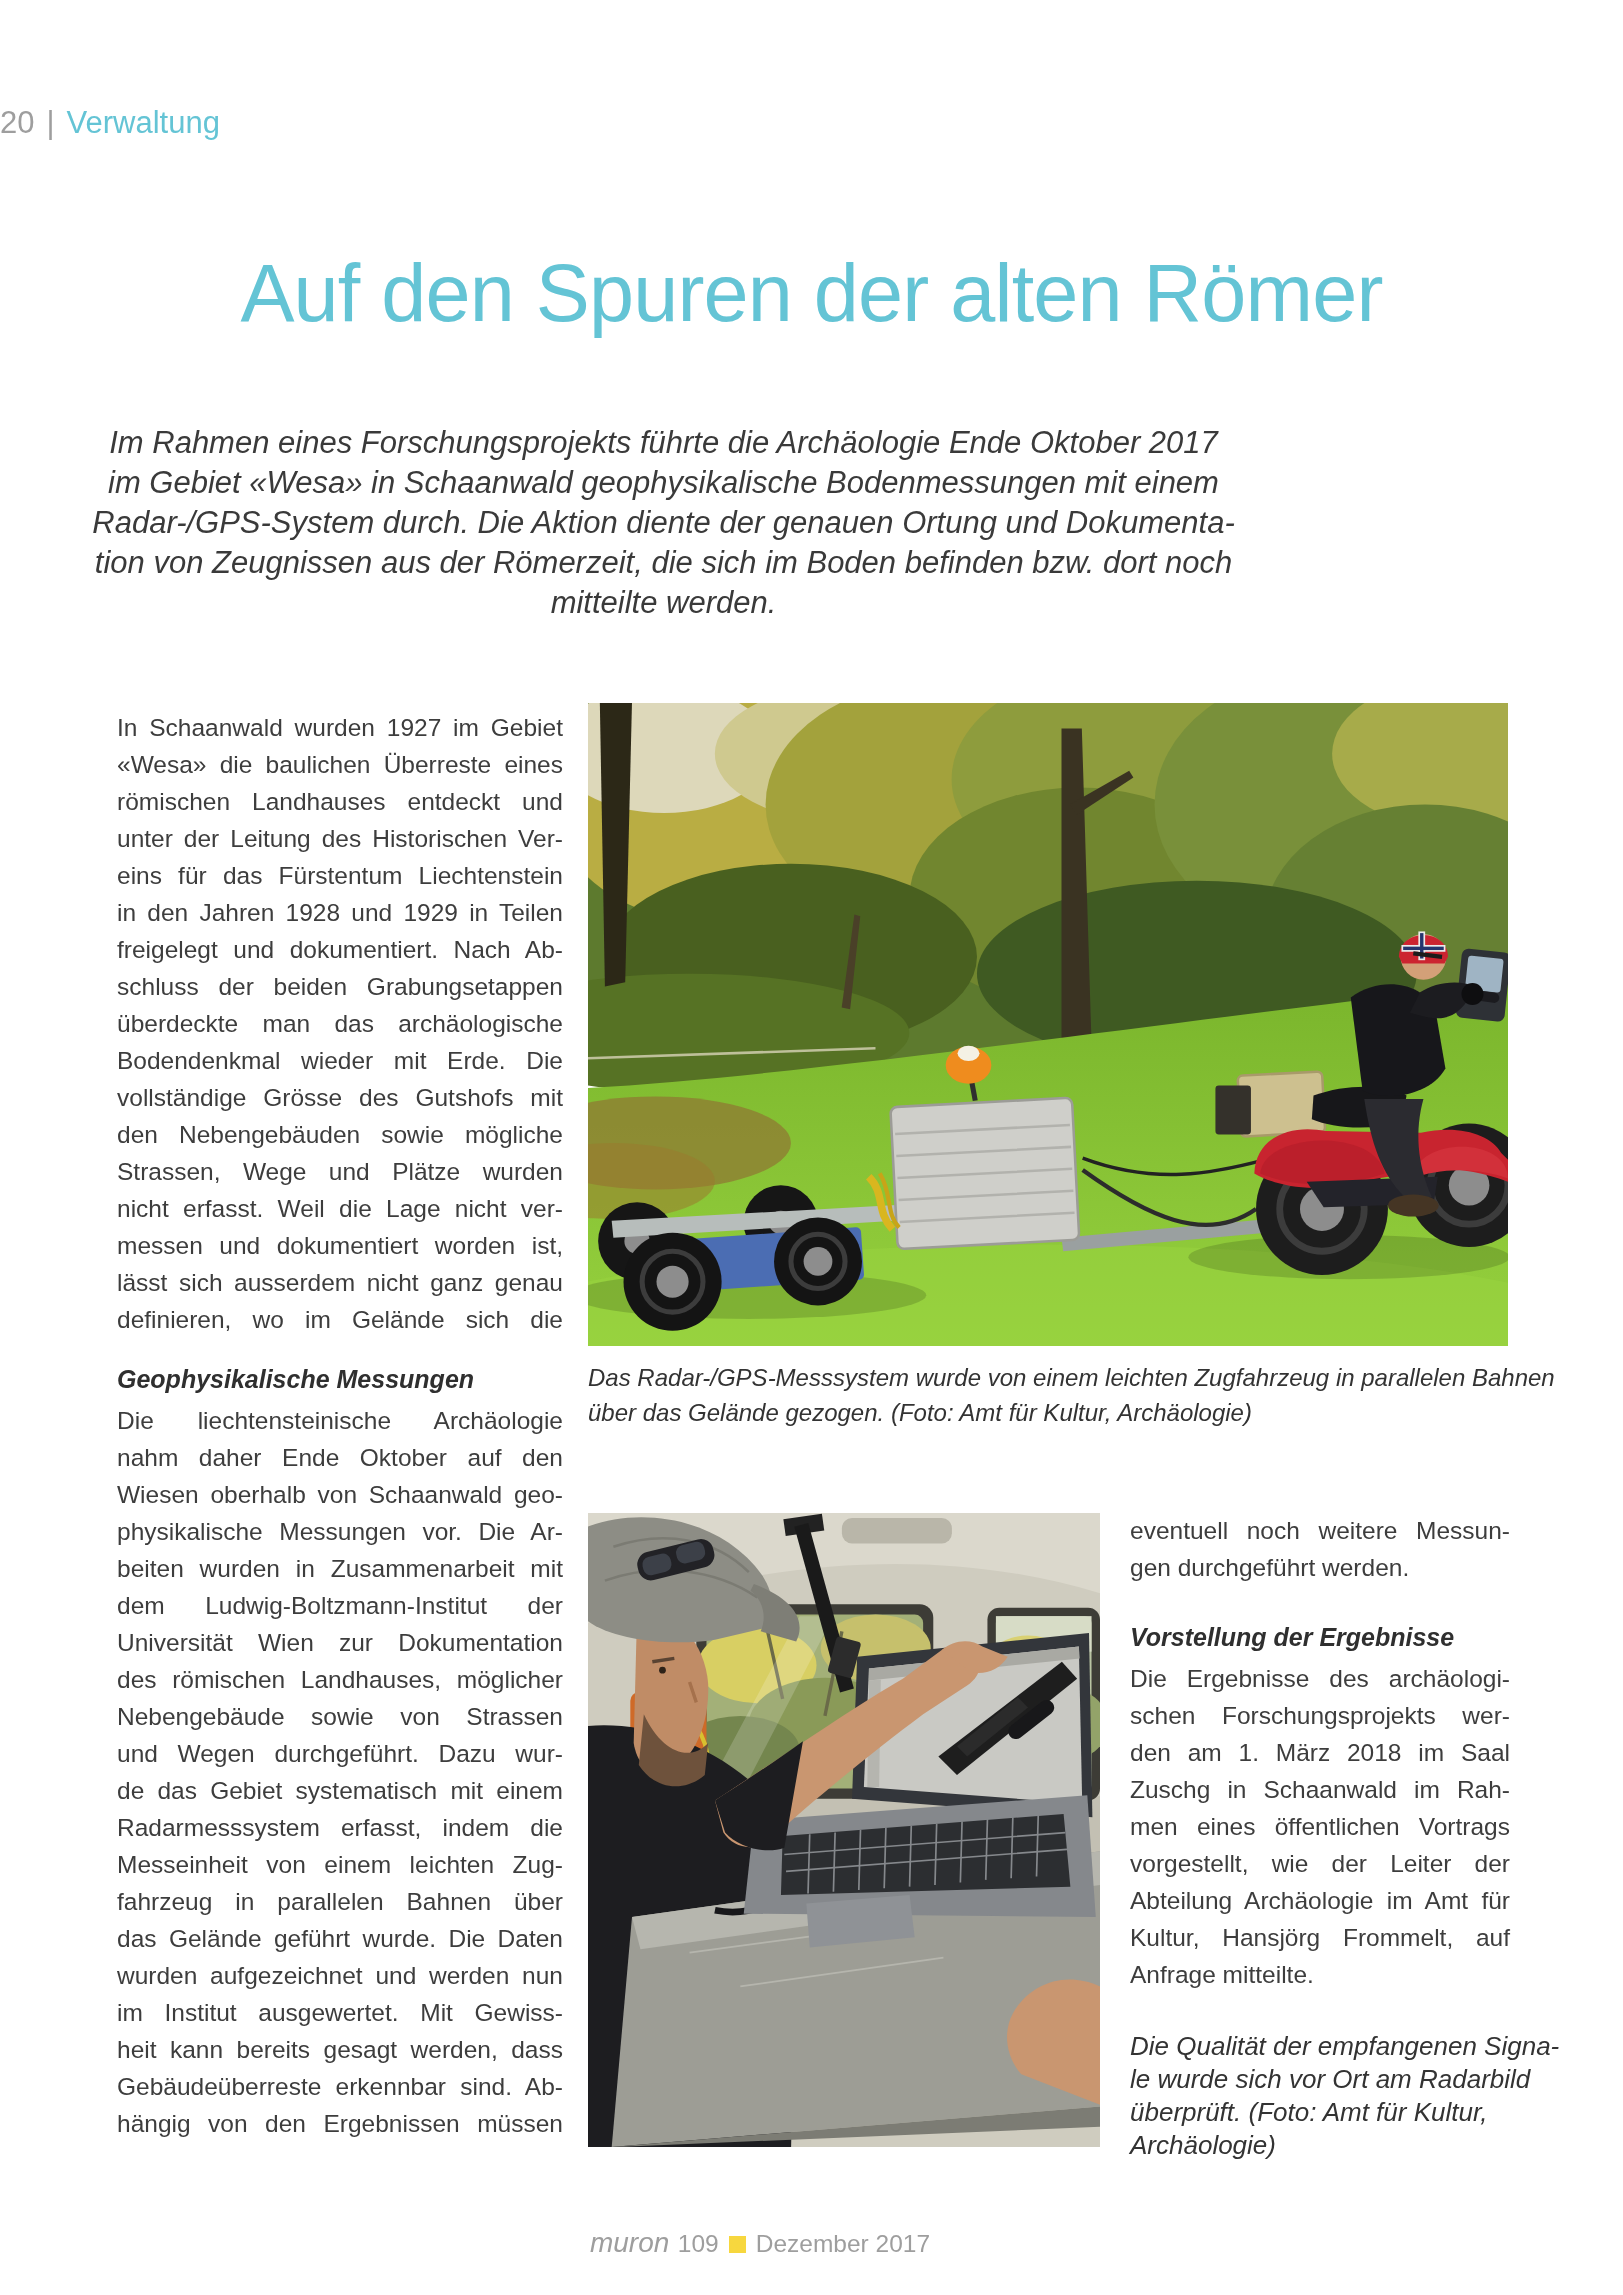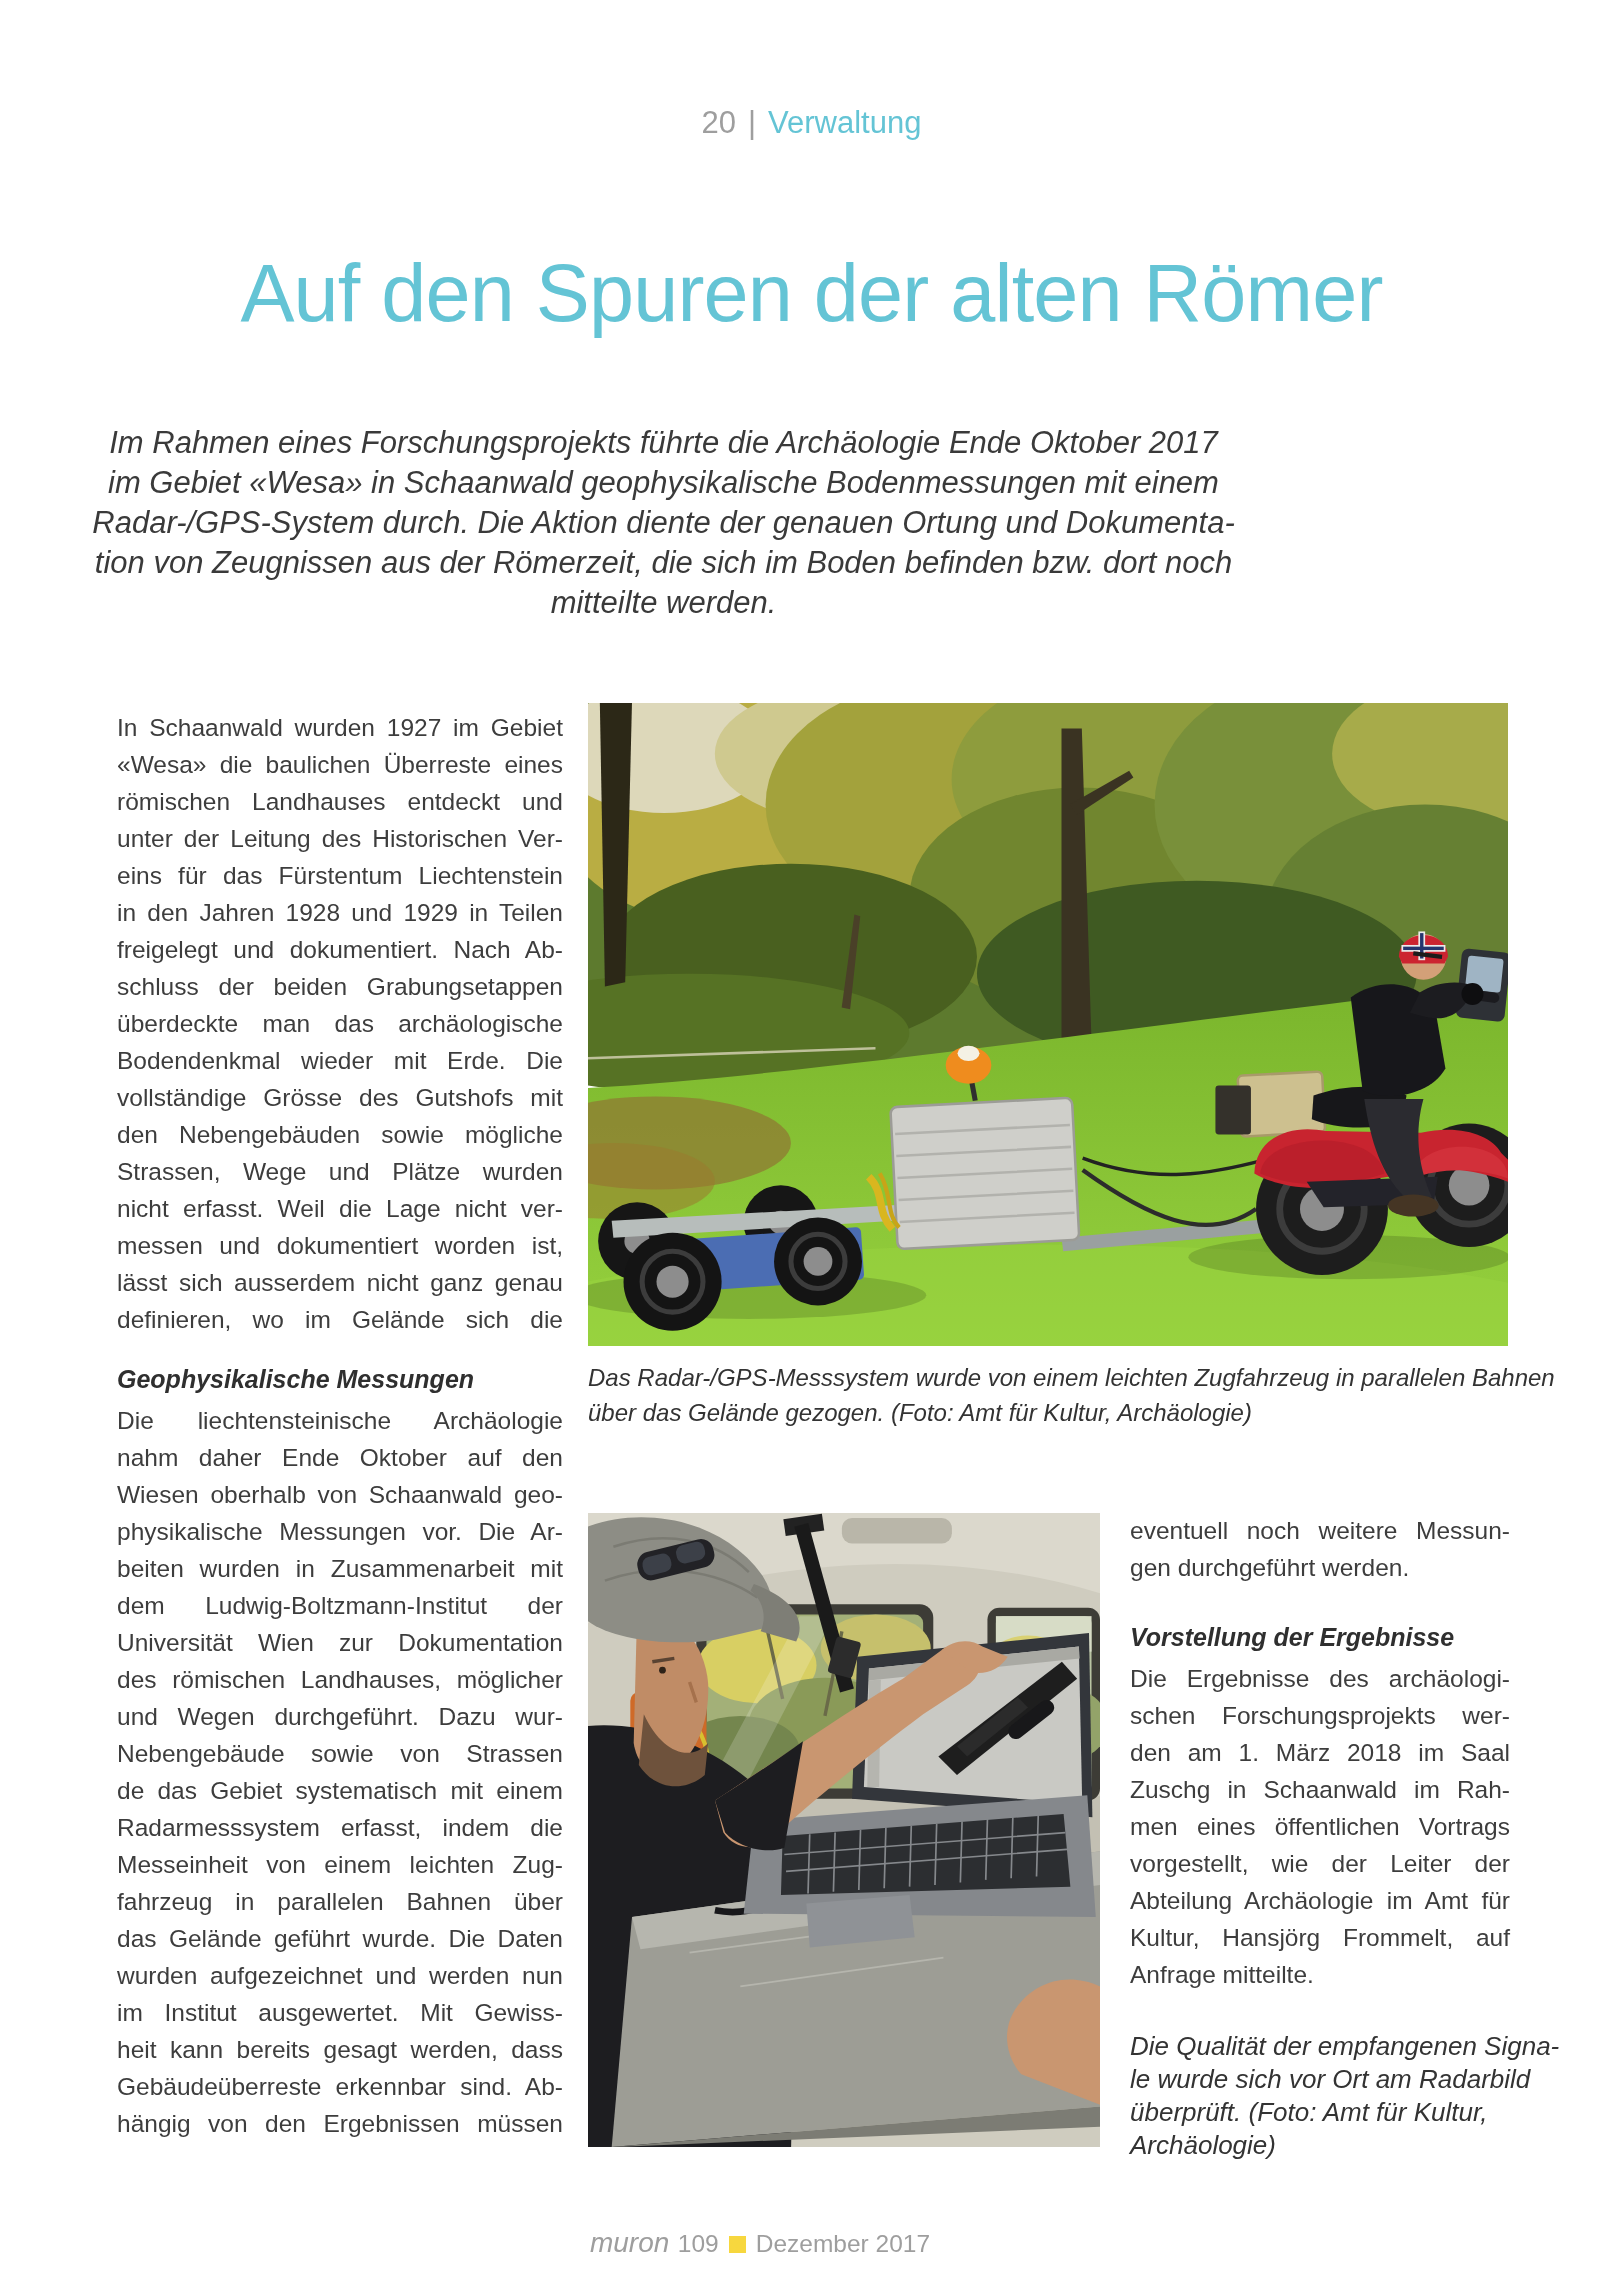--- a/index.html
+++ b/index.html
@@ -1,19 +1,19 @@
 <!DOCTYPE html>
 <html style="--teal: #64c4d5; --body-text: #3d3d3d; --heading-text: #2f2f2f; --muted-gray: #9e9e9e; --footer-yellow: #f7d73e;font-size:13.5px"><head>
 <meta charset="utf-8">
 <style>
   html,body{margin:0;padding:0;background:#e8e8e8;}
   .page{position:relative;width:1623px;height:2295px;background:#ffffff;overflow:hidden;
         font-family:"Liberation Sans",sans-serif;color:var(--body-text,#3d3d3d);}
   
-  .hdr{position:absolute;top:105px;left:0;width:1623px;text-align:center;font-size:31px;}
+  .hdr{position:absolute;top:105px;left:0;width:1623px;font-size:31px;}
   .hdr .num{color:var(--muted-gray,#9e9e9e);}
   .hdr .div{color:var(--muted-gray,#9e9e9e);margin:0 12px;font-weight:300;}
   .hdr .sec{color:var(--teal,#64c4d5);}
   
   .title{position:absolute;top:247px;left:0;width:1623px;text-align:center;
          font-size:81px;font-weight:normal;letter-spacing:-0.8px;
          color:var(--teal,#64c4d5);margin:0;}
   
   .intro{position:absolute;top:423px;left:0;width:1327px;text-align:center;
          font-style:italic;font-size:31px;line-height:40px;color:#3a3a3a;}
@@ -88,22 +88,22 @@
     <h2 class="subhead">Geophysikalische Messungen</h2>
     <div class="para just">
         <div class="tline">Die liechtensteinische Archäologie</div>
         <div class="tline">nahm daher Ende Oktober auf den</div>
         <div class="tline">Wiesen oberhalb von Schaanwald geo-</div>
         <div class="tline">physikalische Messungen vor. Die Ar-</div>
         <div class="tline">beiten wurden in Zusammenarbeit mit</div>
         <div class="tline">dem Ludwig-Boltzmann-Institut der</div>
         <div class="tline">Universität Wien zur Dokumentation</div>
         <div class="tline">des römischen Landhauses, möglicher</div>
+        <div class="tline">Nebengebäude sowie von Strassen</div>
         <div class="tline">und Wegen durchgeführt. Dazu wur-</div>
-        <div class="tline">Nebengebäude sowie von Strassen</div>
         <div class="tline">de das Gebiet systematisch mit einem</div>
         <div class="tline">Radarmesssystem erfasst, indem die</div>
         <div class="tline">Messeinheit von einem leichten Zug-</div>
         <div class="tline">fahrzeug in parallelen Bahnen über</div>
         <div class="tline">das Gelände geführt wurde. Die Daten</div>
         <div class="tline">wurden aufgezeichnet und werden nun</div>
         <div class="tline">im Institut ausgewertet. Mit Gewiss-</div>
         <div class="tline">heit kann bereits gesagt werden, dass</div>
         <div class="tline">Gebäudeüberreste erkennbar sind. Ab-</div>
         <div class="tline">hängig von den Ergebnissen müssen</div>

